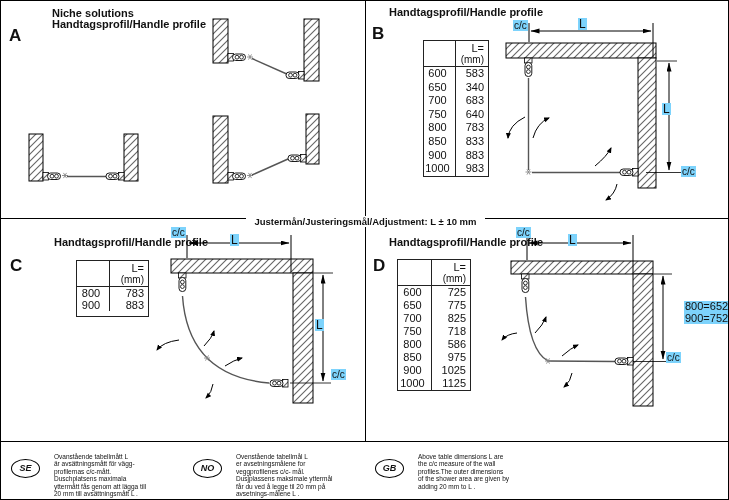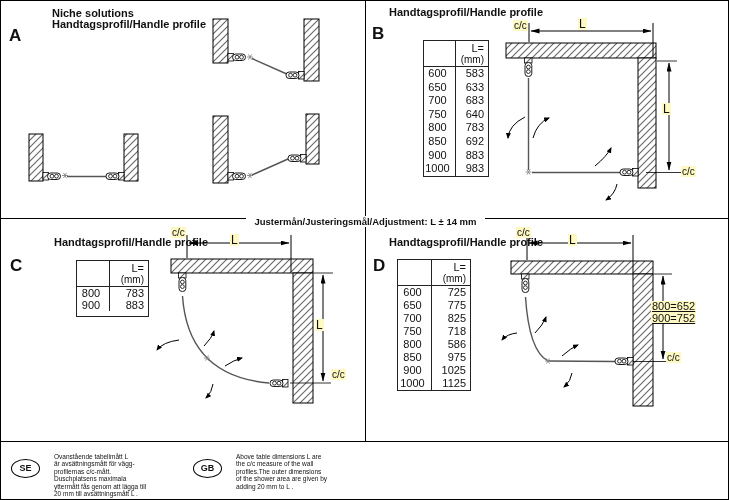--- a/index.html
+++ b/index.html
@@ -7,38 +7,38 @@
     position:relative; width:729px; height:500px; background:#fff;
     font-family:"Liberation Sans", sans-serif; color:#111;
     border:1.5px solid #000; box-sizing:border-box; overflow:hidden;
   }
   .sec-letter { position:absolute; font-size:17px; font-weight:bold; }
   .sec-title  { position:absolute; font-size:11px; font-weight:bold; line-height:11px; white-space:nowrap;margin-left:16px; }
   .rule-h { position:absolute; height:1px; background:#000; }
   .rule-v { position:absolute; width:1px; background:#000; }
   .adjust-band { position:absolute; left:0; top:210px; width:729px; text-align:center; }
   .adjust-band span { background:#fff; padding:0 8px; font-size:9.5px; font-weight:bold; }
-  .dlabel { position:absolute; font-size:10px; background:#fef9c3; padding:0 1px; line-height:11px; }
+  .dlabel { position:absolute; font-size:10px; background:#7dd3fc; padding:0 1px; line-height:11px; }
   .dlabel.big { font-size:12px; line-height:12px; }
   .dlabel.note { font-size:11px; line-height:11.5px; }
   .dim-table { position:absolute; border:1px solid #222; background:#fff; font-size:11px; }
   .dim-table .hd { display:flex; border-bottom:1px solid #222; }
   .dim-table .c1 { text-align:center; padding-right:4px; }
   .dim-table .c2 { border-left:1px solid #222; text-align:right; padding-right:4px; }
   .dim-table .hd .c2 { padding-top:2px; padding-bottom:1px; line-height:11px; }
   .dim-table .hd .sub { font-size:10px; }
   .dim-table .row { display:flex; }
   .t-b .c1 { width:27px; } .t-b .c2 { width:28px; } .t-b .row { line-height:13.6px; }
   .t-c .c1 { width:28px; } .t-c .c2 { width:34px; } .t-c .row { line-height:12px; } .t-c { padding-bottom:5px; }
   .t-d .c1 { width:29px; } .t-d .c2 { width:34px; } .t-d .row { line-height:13px; }
   .footnotes { position:absolute; left:10px; top:450px; display:flex; }
   .footnote { width:182px; display:flex; }
   .fn-oval {
     flex:0 0 27px; height:17px; margin-top:8px; border:1.5px solid #000; border-radius:50%;
-    font-size:9px; font-weight:bold; text-align:center; line-height:17px;
+    font-size:9px; font-weight:bold; text-align:center; line-height:17px;font-style:italic;
   }
   .fn-text { margin-left:14px; font-size:6.5px; line-height:7.4px; white-space:pre-line; margin-top:2px; }
   svg { position:absolute; overflow:visible; }
 </style>
 </head>
 <body>
 
 <div class="page">
 
   <svg width="0" height="0">
@@ -74,21 +74,21 @@
       <g id="pivot" stroke="#888" stroke-width="0.9">
         <path d="M-3,0 L3,0 M-1.5,-2.6 L1.5,2.6 M1.5,-2.6 L-1.5,2.6"></path>
       </g>
     </defs>
   </svg>
 
   <div class="rule-v" style="left:364px; top:0; height:440px;"></div>
   <div class="rule-h" style="left:0; top:217px; width:729px;"></div>
   <div class="rule-h" style="left:0; top:440px; width:729px;"></div>
   <div class="adjust-band">
-    <span>Justermån/Justeringsmål/Adjustment: L ± 14 mm</span>
+    <span>Justermån/Justeringsmål/Adjustment: L ± 10 mm</span>
   </div>
 
   <div class="sec-title" style="left:35px; top:7px;">
     <div>Niche solutions</div>
     <div>Handtagsprofil/Handle profile</div>
   </div>
   <div class="sec-letter" style="left:8px; top:25px;">A</div>
 
   <svg style="left:0; top:0;" width="364" height="218">
 
@@ -133,41 +133,41 @@
     </div>
     <div>
 
         <div class="row">
           <div class="c1">600</div>
           <div class="c2">583</div>
         </div>
 
         <div class="row">
           <div class="c1">650</div>
-          <div class="c2">633</div>
+          <div class="c2">340</div>
         </div>
 
         <div class="row">
           <div class="c1">700</div>
           <div class="c2">683</div>
         </div>
 
         <div class="row">
           <div class="c1">750</div>
           <div class="c2">640</div>
         </div>
 
         <div class="row">
           <div class="c1">800</div>
           <div class="c2">783</div>
         </div>
 
         <div class="row">
           <div class="c1">850</div>
-          <div class="c2">692</div>
+          <div class="c2">833</div>
         </div>
 
         <div class="row">
           <div class="c1">900</div>
           <div class="c2">883</div>
         </div>
 
         <div class="row">
           <div class="c1">1000</div>
           <div class="c2">983</div>
@@ -333,39 +333,48 @@
     <use href="#prof-r" x="250" y="131"></use>
     <g fill="none" stroke="#000" stroke-width="1">
       <path d="M152,107 Q142,108 137,114" marker-end="url(#ahs)"></path>
       <path d="M170,107 Q178,99 181,91" marker-end="url(#ahs)"></path>
       <path d="M197,130 Q206,122 213,119" marker-end="url(#ahs)"></path>
       <path d="M207,147 Q206,155 199,161" marker-end="url(#ahs)"></path>
     </g>
   </svg>
   <span class="dlabel" style="left:515px; top:226px;">c/c</span>
   <span class="dlabel big" style="left:567px; top:233px;">L</span>
-  <span class="dlabel note" style="left:650px; top:300px;text-decoration:underline;">
+  <span class="dlabel note" style="left:683px; top:300px;">
     <span style="display:block">800=652</span>
     <span style="display:block">900=752</span>
   </span>
   <span class="dlabel" style="left:665px; top:351px;">c/c</span>
 
   <div class="footnotes">
 
       <div class="footnote">
         <div class="fn-oval">SE</div>
         <div class="fn-text">Ovanstående tabellmått L
 är avsättningsmått för vägg-
 profilernas c/c-mått.
 Duschplatsens maximala
 yttermått fås genom att lägga till
 20 mm till avsättningsmått L .</div>
       </div>
 
 
+      <div class="footnote">
+        <div class="fn-oval">NO</div>
+        <div class="fn-text">Ovenstående tabellmål L
+er avsetningsmålene for
+veggprofilenes c/c- mål.
+Dusjplassens maksimale yttermål
+får du ved å legge til 20 mm på
+avsetnings-målene L .</div>
+      </div>
 
       <div class="footnote">
         <div class="fn-oval">GB</div>
         <div class="fn-text">Above table dimensions L are
 the c/c measure of the wall
 profiles.The outer dimensions
 of the shower area are given by
 adding 20 mm to L .</div>
       </div>
     </div>

